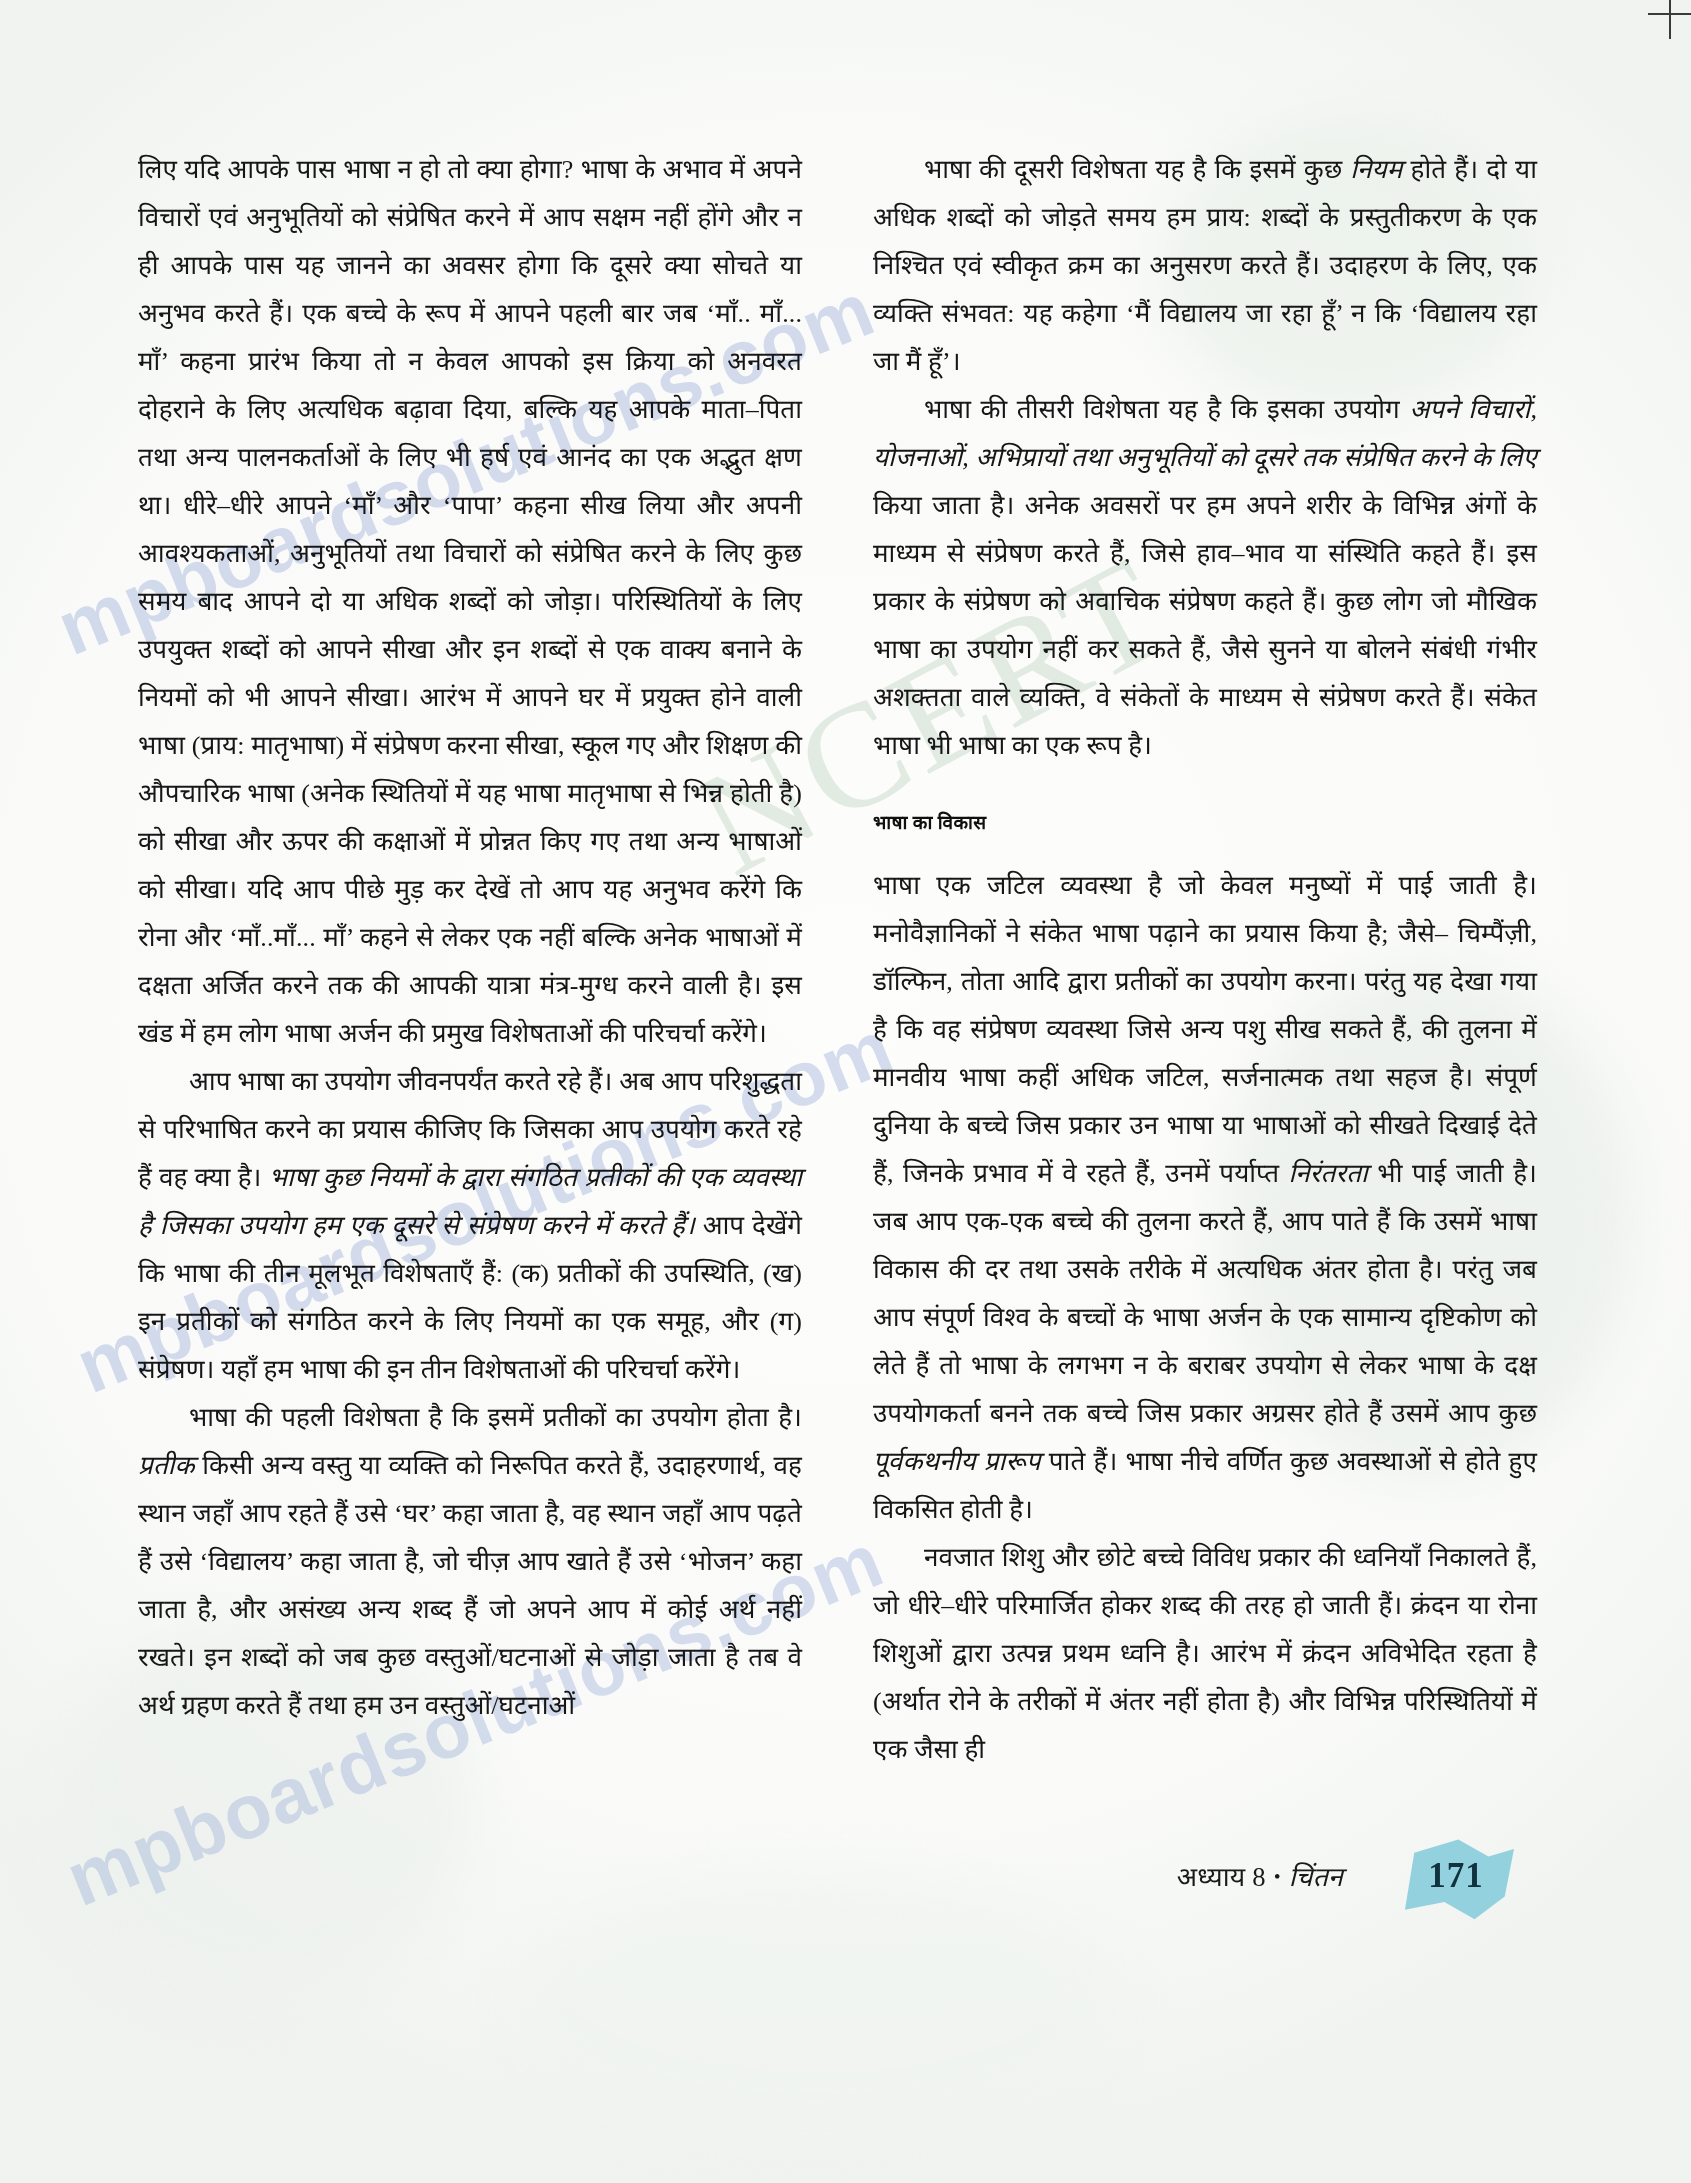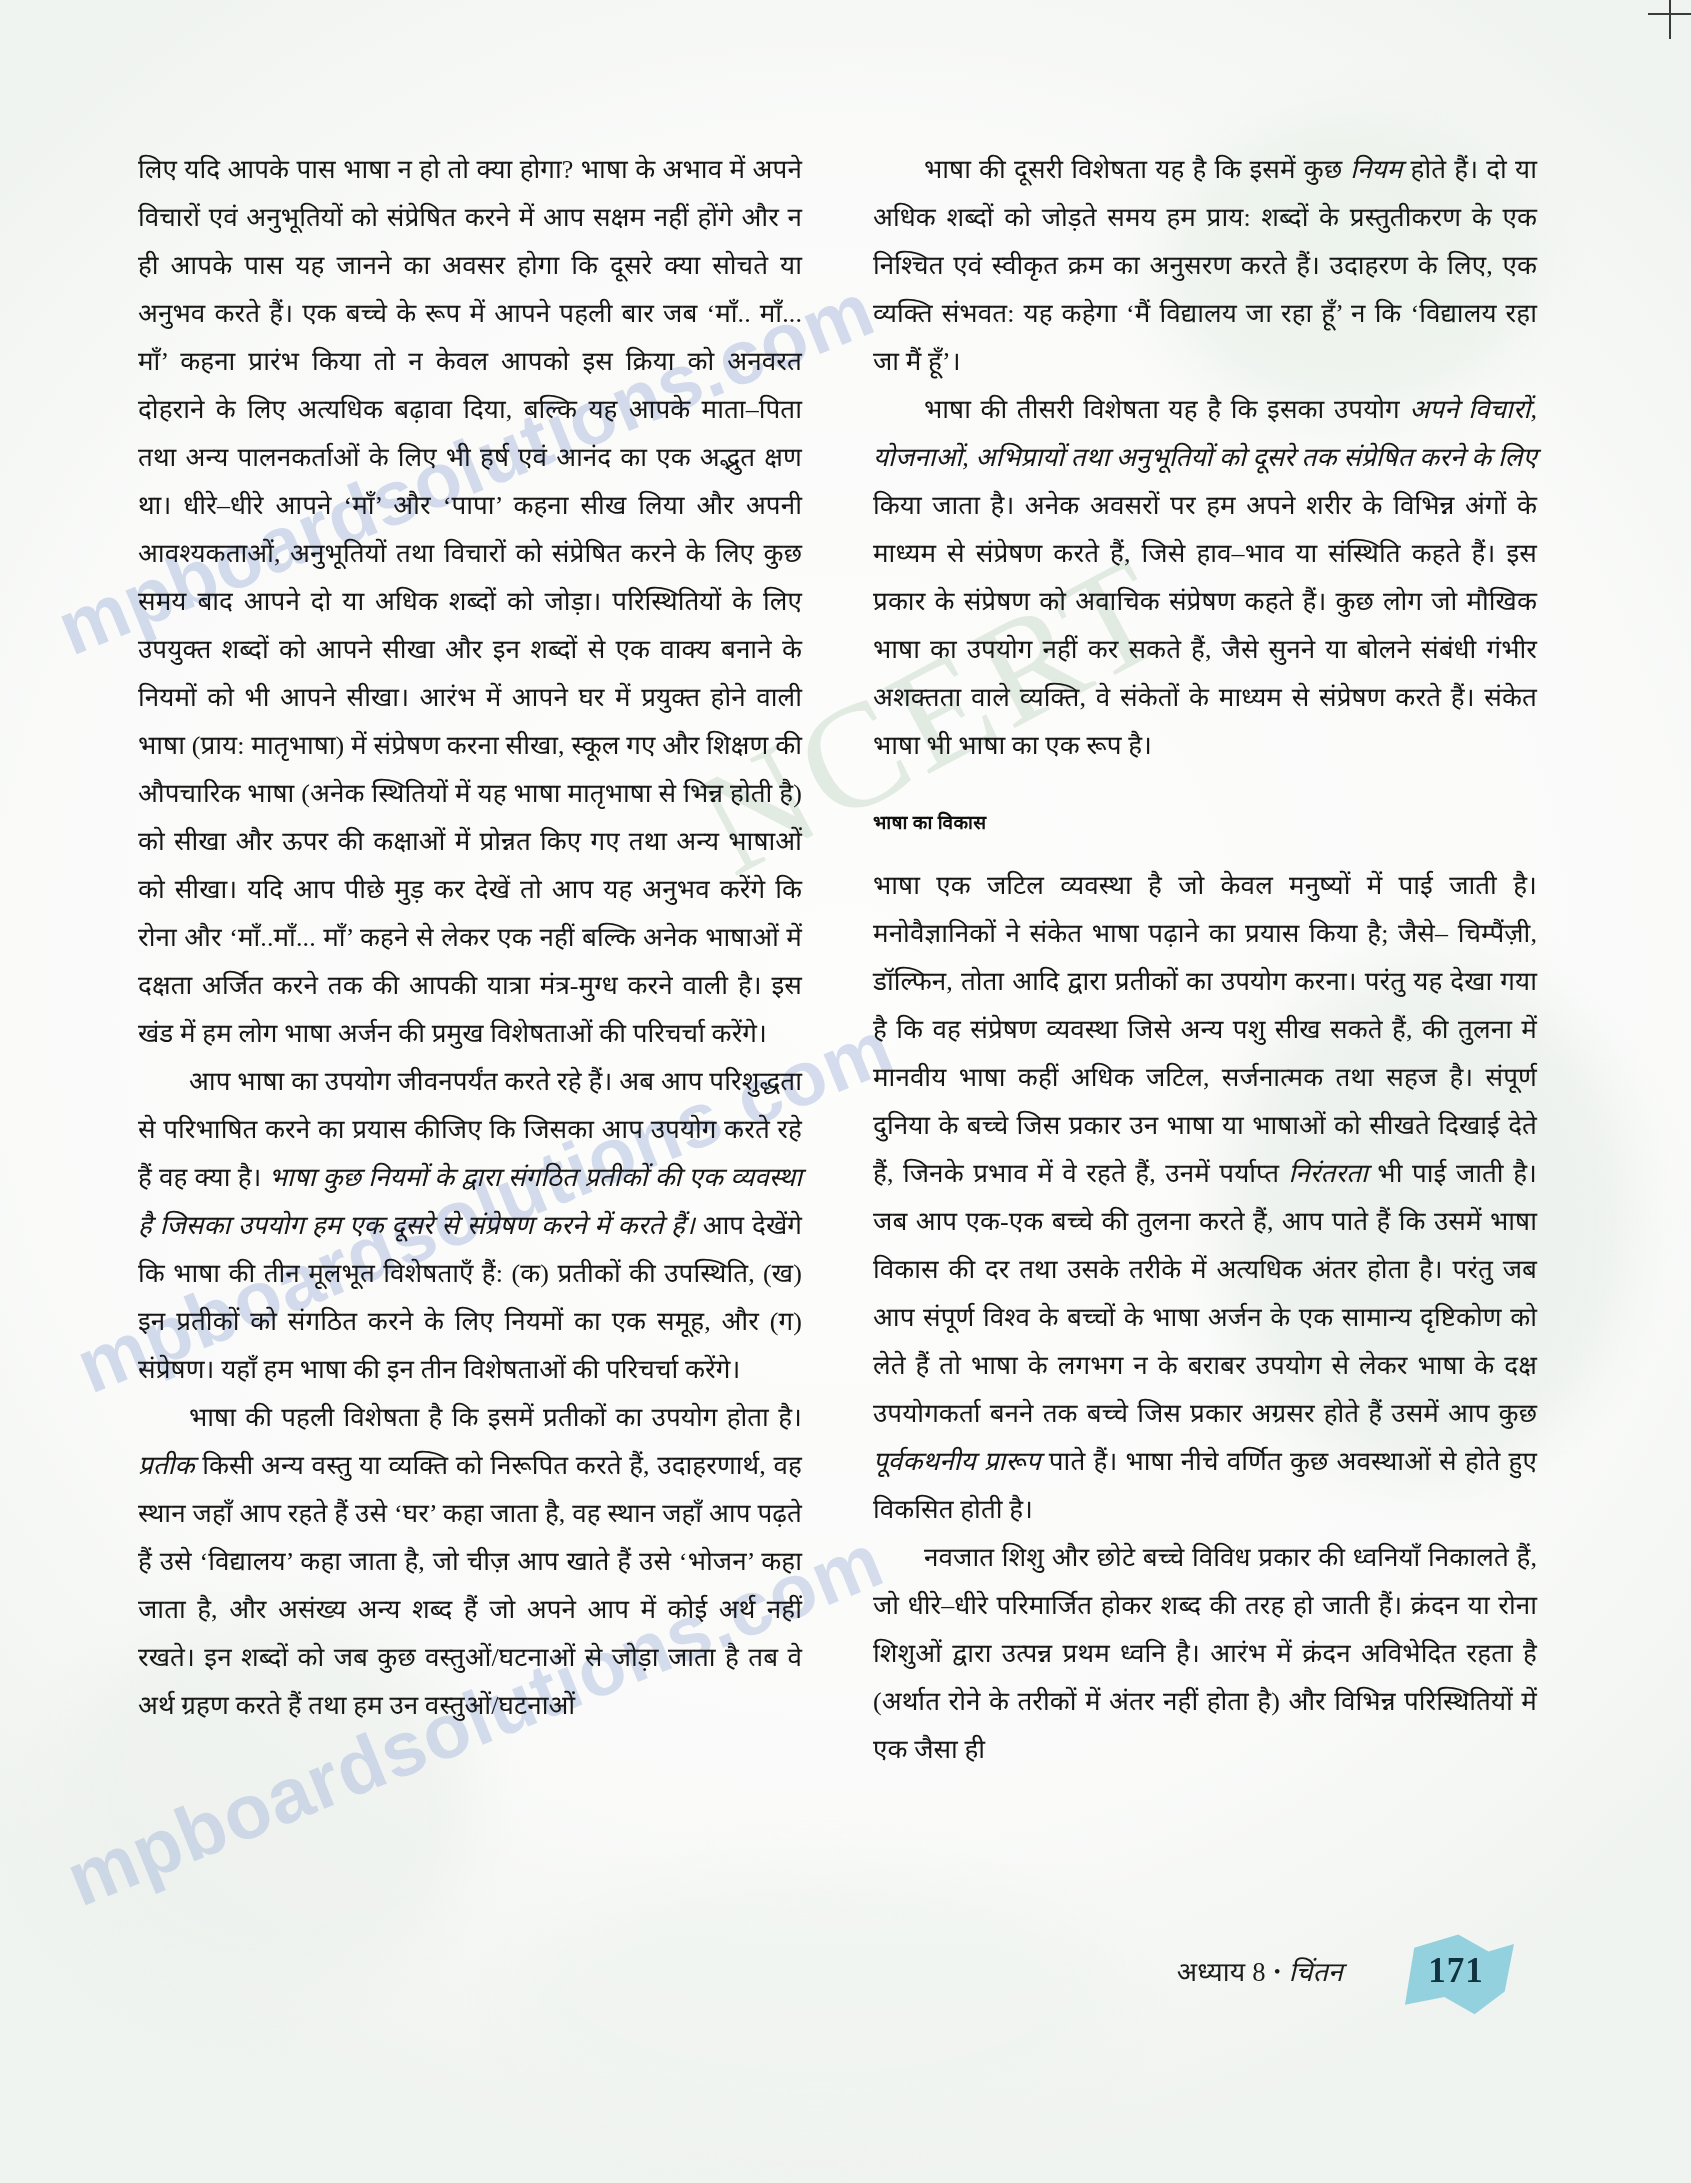--- a/index.html
+++ b/index.html
@@ -146,21 +146,21 @@
     font-weight: 700;
     color: #101010;
     letter-spacing: 0.3px;
   }
 
   
   .footer {
     position: absolute;
     left: 138px;
     right: 118px;
-    top: 1923px;
+    top: 1828px;
     height: 79px;
     z-index: 4;
     text-decoration: underline;
   }
   .footer-inner {
     position: absolute;
     right: 59px;
     top: 0;
     display: flex;
     align-items: center;

